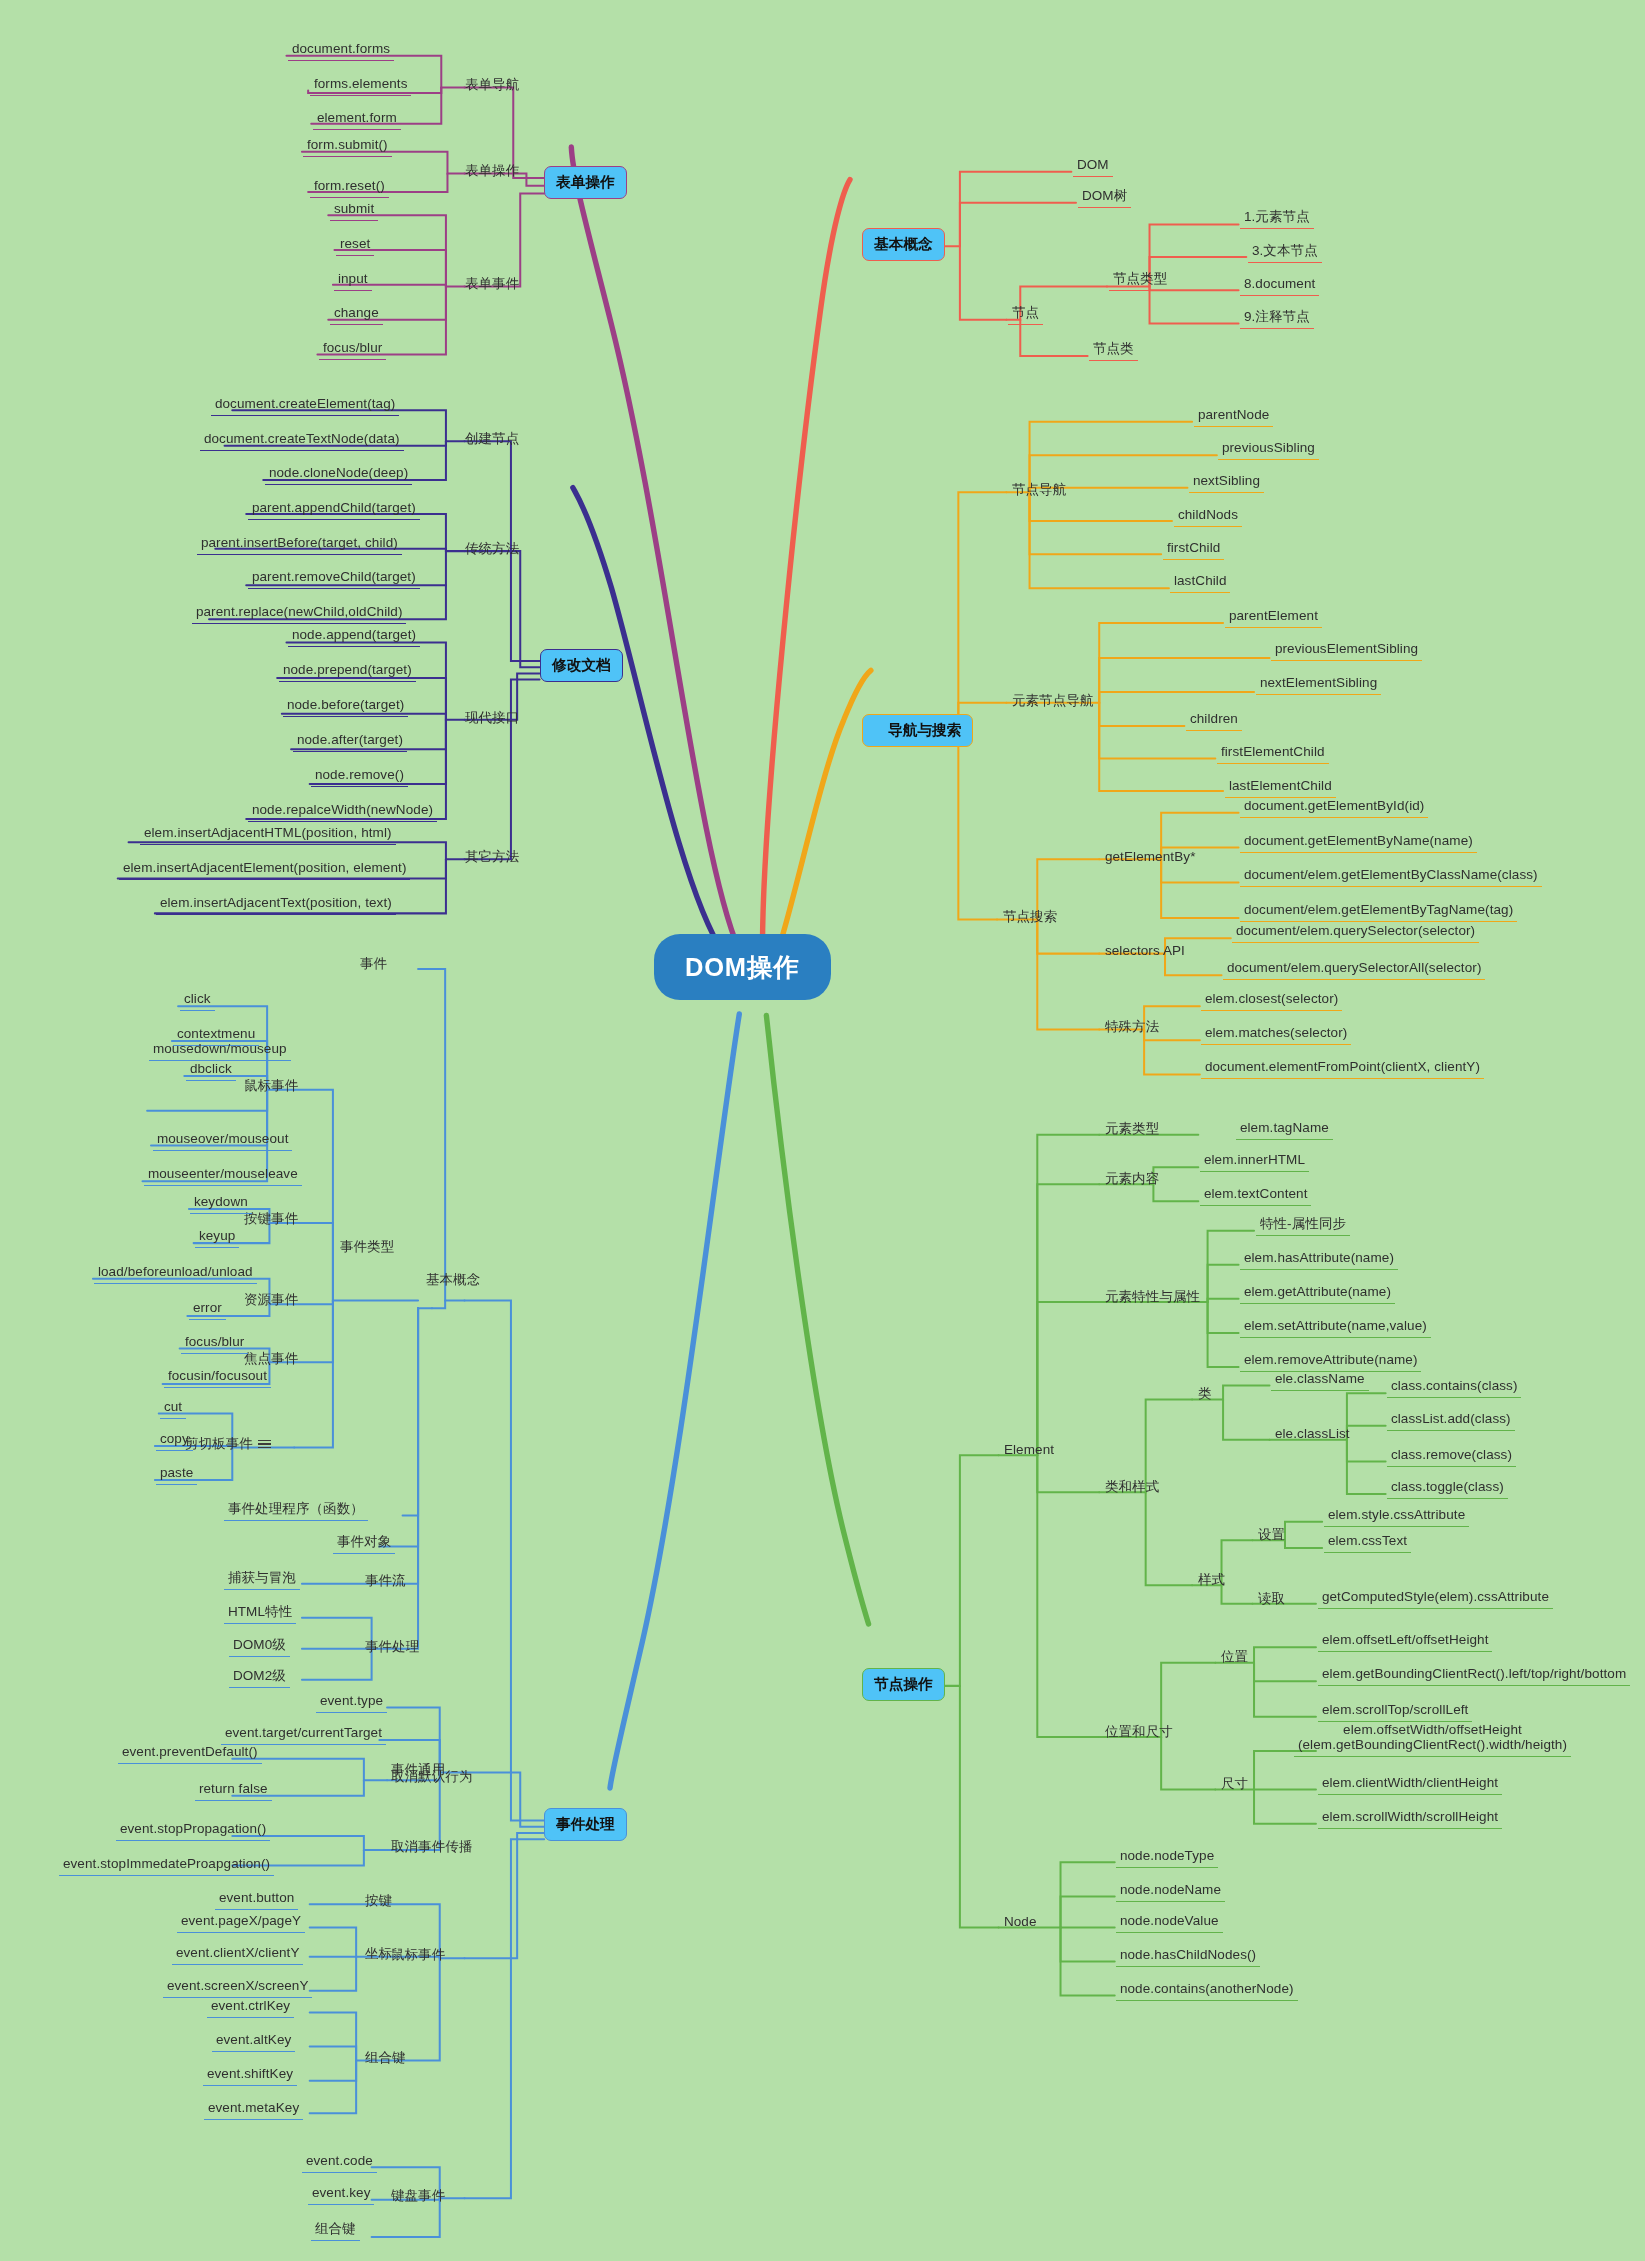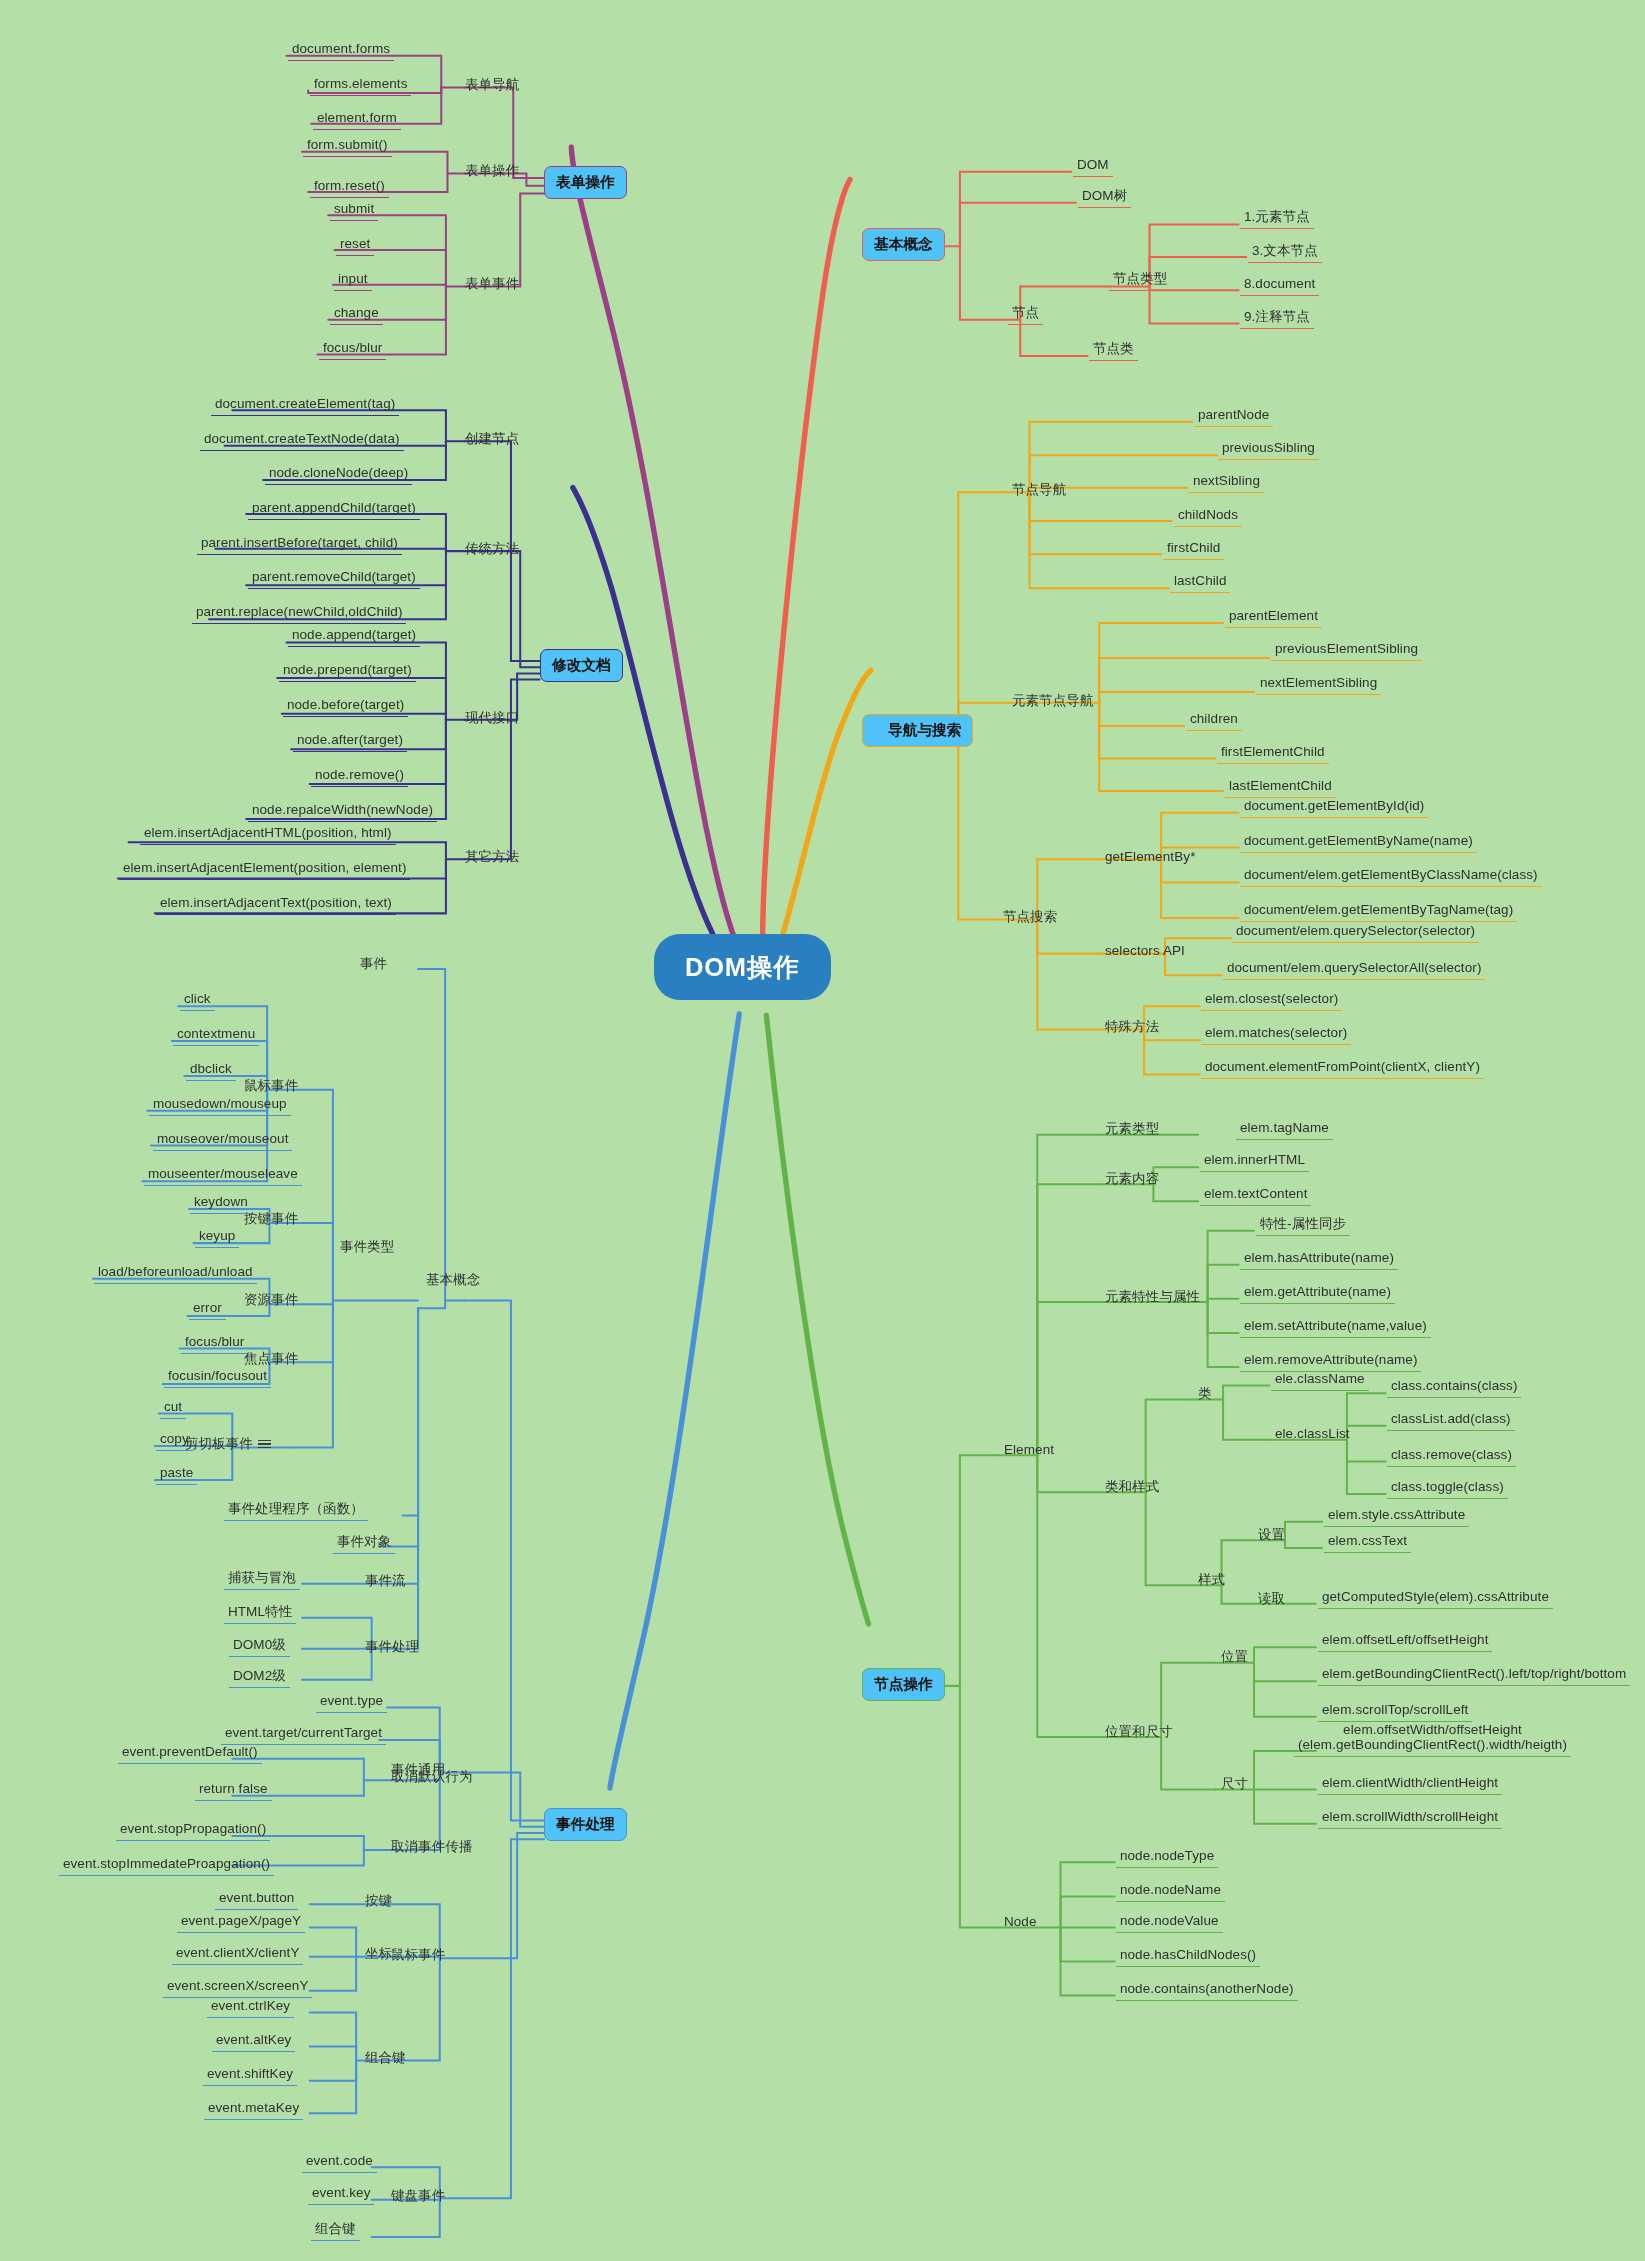--- a/index.html
+++ b/index.html
@@ -386,21 +386,21 @@
   <div class="node plain cn" style="--c:#4a90d9; left:240px; top:1209px;">按键事件</div>
   <div class="node plain cn" style="--c:#4a90d9; left:240px; top:1290px;">资源事件</div>
   <div class="node plain cn" style="--c:#4a90d9; left:240px; top:1349px;">焦点事件</div>
   <div class="node plain cn" style="--c:#4a90d9; left:181px; top:1434px;">
     <span>剪切板事件</span><span class="hamburger"><i></i><i></i><i></i></span>
   </div>
 
   <div class="node leaf" style="--c:#4a90d9; left:180px; top:989px;">click</div>
   <div class="node leaf" style="--c:#4a90d9; left:173px; top:1024px;">contextmenu</div>
   <div class="node leaf" style="--c:#4a90d9; left:186px; top:1059px;">dbclick</div>
-  <div class="node leaf" style="--c:#4a90d9; left:149px; top:1094px;">mousedown/mouseup</div>
+  <div class="node leaf" style="--c:#4a90d9; left:149px; top:1039px;">mousedown/mouseup</div>
   <div class="node leaf" style="--c:#4a90d9; left:153px; top:1129px;">mouseover/mouseout</div>
   <div class="node leaf" style="--c:#4a90d9; left:144px; top:1164px;">mouseenter/mouseleave</div>
   <div class="node leaf" style="--c:#4a90d9; left:190px; top:1192px;">keydown</div>
   <div class="node leaf" style="--c:#4a90d9; left:195px; top:1226px;">keyup</div>
   <div class="node leaf" style="--c:#4a90d9; left:94px; top:1262px;">load/beforeunload/unload</div>
   <div class="node leaf" style="--c:#4a90d9; left:189px; top:1298px;">error</div>
   <div class="node leaf" style="--c:#4a90d9; left:181px; top:1332px;">focus/blur</div>
   <div class="node leaf" style="--c:#4a90d9; left:164px; top:1366px;">focusin/focusout</div>
   <div class="node leaf" style="--c:#4a90d9; left:160px; top:1397px;">cut</div>
   <div class="node leaf" style="--c:#4a90d9; left:156px; top:1429px;">copy</div>

